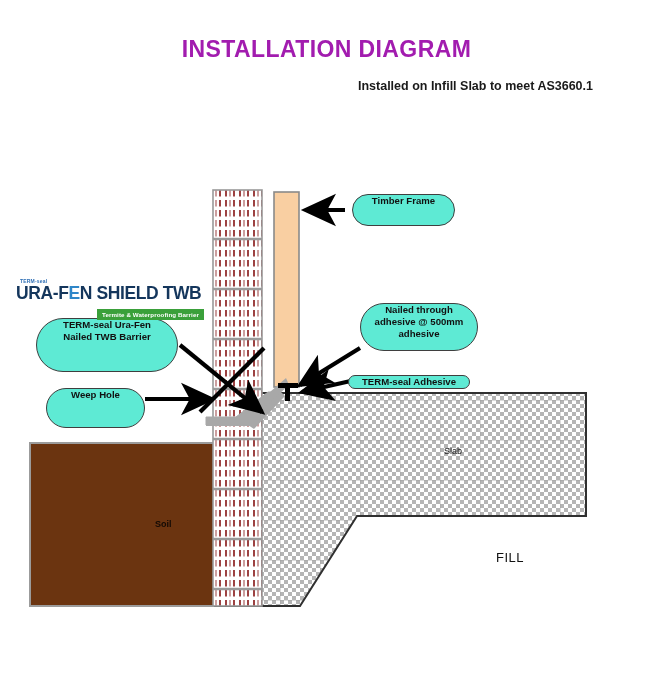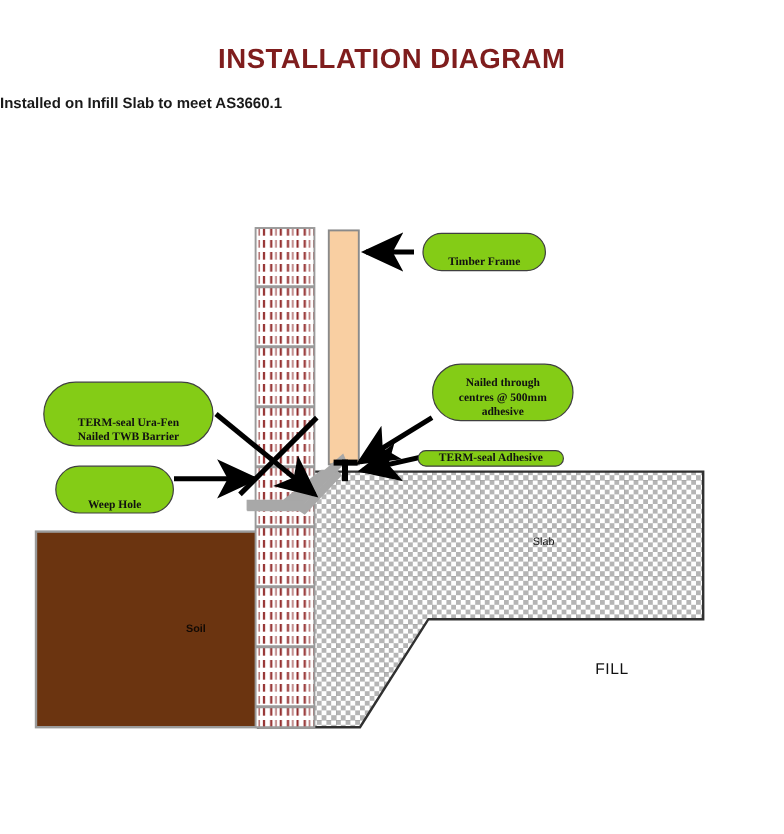--- a/index.html
+++ b/index.html
@@ -28,49 +28,48 @@
   }
   .hdr-title {
     position: absolute;
     left: 0;
     top: 36px;
     width: 653px;
     text-align: center;
     font-size: 23px;
     font-weight: bold;
     letter-spacing: 0.4px;
-    color: #7f1d1d;
+    color: #a21caf;
   }
   .hdr-sub {
     position: absolute;
     left: 0;
     top: 79px;
     width: 593px;
-    text-align: left;
+    text-align: right;
     font-size: 12.5px;
     font-weight: bold;
     color: #1a1a1a;
   }
   
   .pill {
     position: absolute;
     box-sizing: border-box;
-    background: #84cc16;
+    background: #5eead4;
     border: 1.4px solid #3f3f3f;
     border-radius: 40px;
     display: flex;
-    align-items: flex-end;
+    align-items: flex-start;
     justify-content: center;
     text-align: center;
     font-size: 9.6px;
     font-weight: bold;
     color: #111111;
     line-height: 12px;
     padding: 0 6px;
-    font-family: Liberation Serif, serif;
   }
   .pill span { display: block; }
   
   .logo-block { position: absolute; }
   .logo-pre {
     font-size: 5px;
     font-weight: bold;
     color: #2f6fb5;
     letter-spacing: .2px;
     line-height: 6px;
@@ -207,32 +206,41 @@
   <div class="pill" style="left:36px; top:318px; width:142px; height:54px;">
     <div>
       <span>TERM-seal Ura-Fen</span>
       <span>Nailed TWB Barrier</span>
     </div>
   </div>
 
   <div class="pill" style="left:360px; top:303px; width:118px; height:48px;">
     <div>
       <span>Nailed through</span>
-      <span>centres @ 500mm</span>
+      <span>adhesive @ 500mm</span>
       <span>adhesive</span>
     </div>
   </div>
 
   <div class="pill" style="left:348px; top:375px; width:122px; height:14px;">
     <span>TERM-seal Adhesive</span>
   </div>
 
   <div class="pill" style="left:46px; top:388px; width:99px; height:40px;">
     <span>Weep Hole</span>
   </div>
 
+  <div class="logo-block" style="left:16px; top:278px; width:188px;">
+    <div class="logo-pre">TERM-seal</div>
+    <div class="logo-main">
+      <span class="c-dark">URA-F</span><span class="c-blue">E</span><span class="c-dark">N SHIELD TWB</span>
+    </div>
+    <div class="tag-row">
+      <span class="logo-tag tag-green">Termite &amp; Waterproofing Barrier</span>
+    </div>
+  </div>
 
 
   <div class="dlabel" style="left:400px; top:446px;">Slab</div>
   <div class="dlabel" style="left:111px; top:519px; color:#120a05;font-weight:bold;">Soil</div>
   <div class="dlabel big" style="left:452px; top:550px;">FILL</div>
 
 </div>
 
 </body></html>

